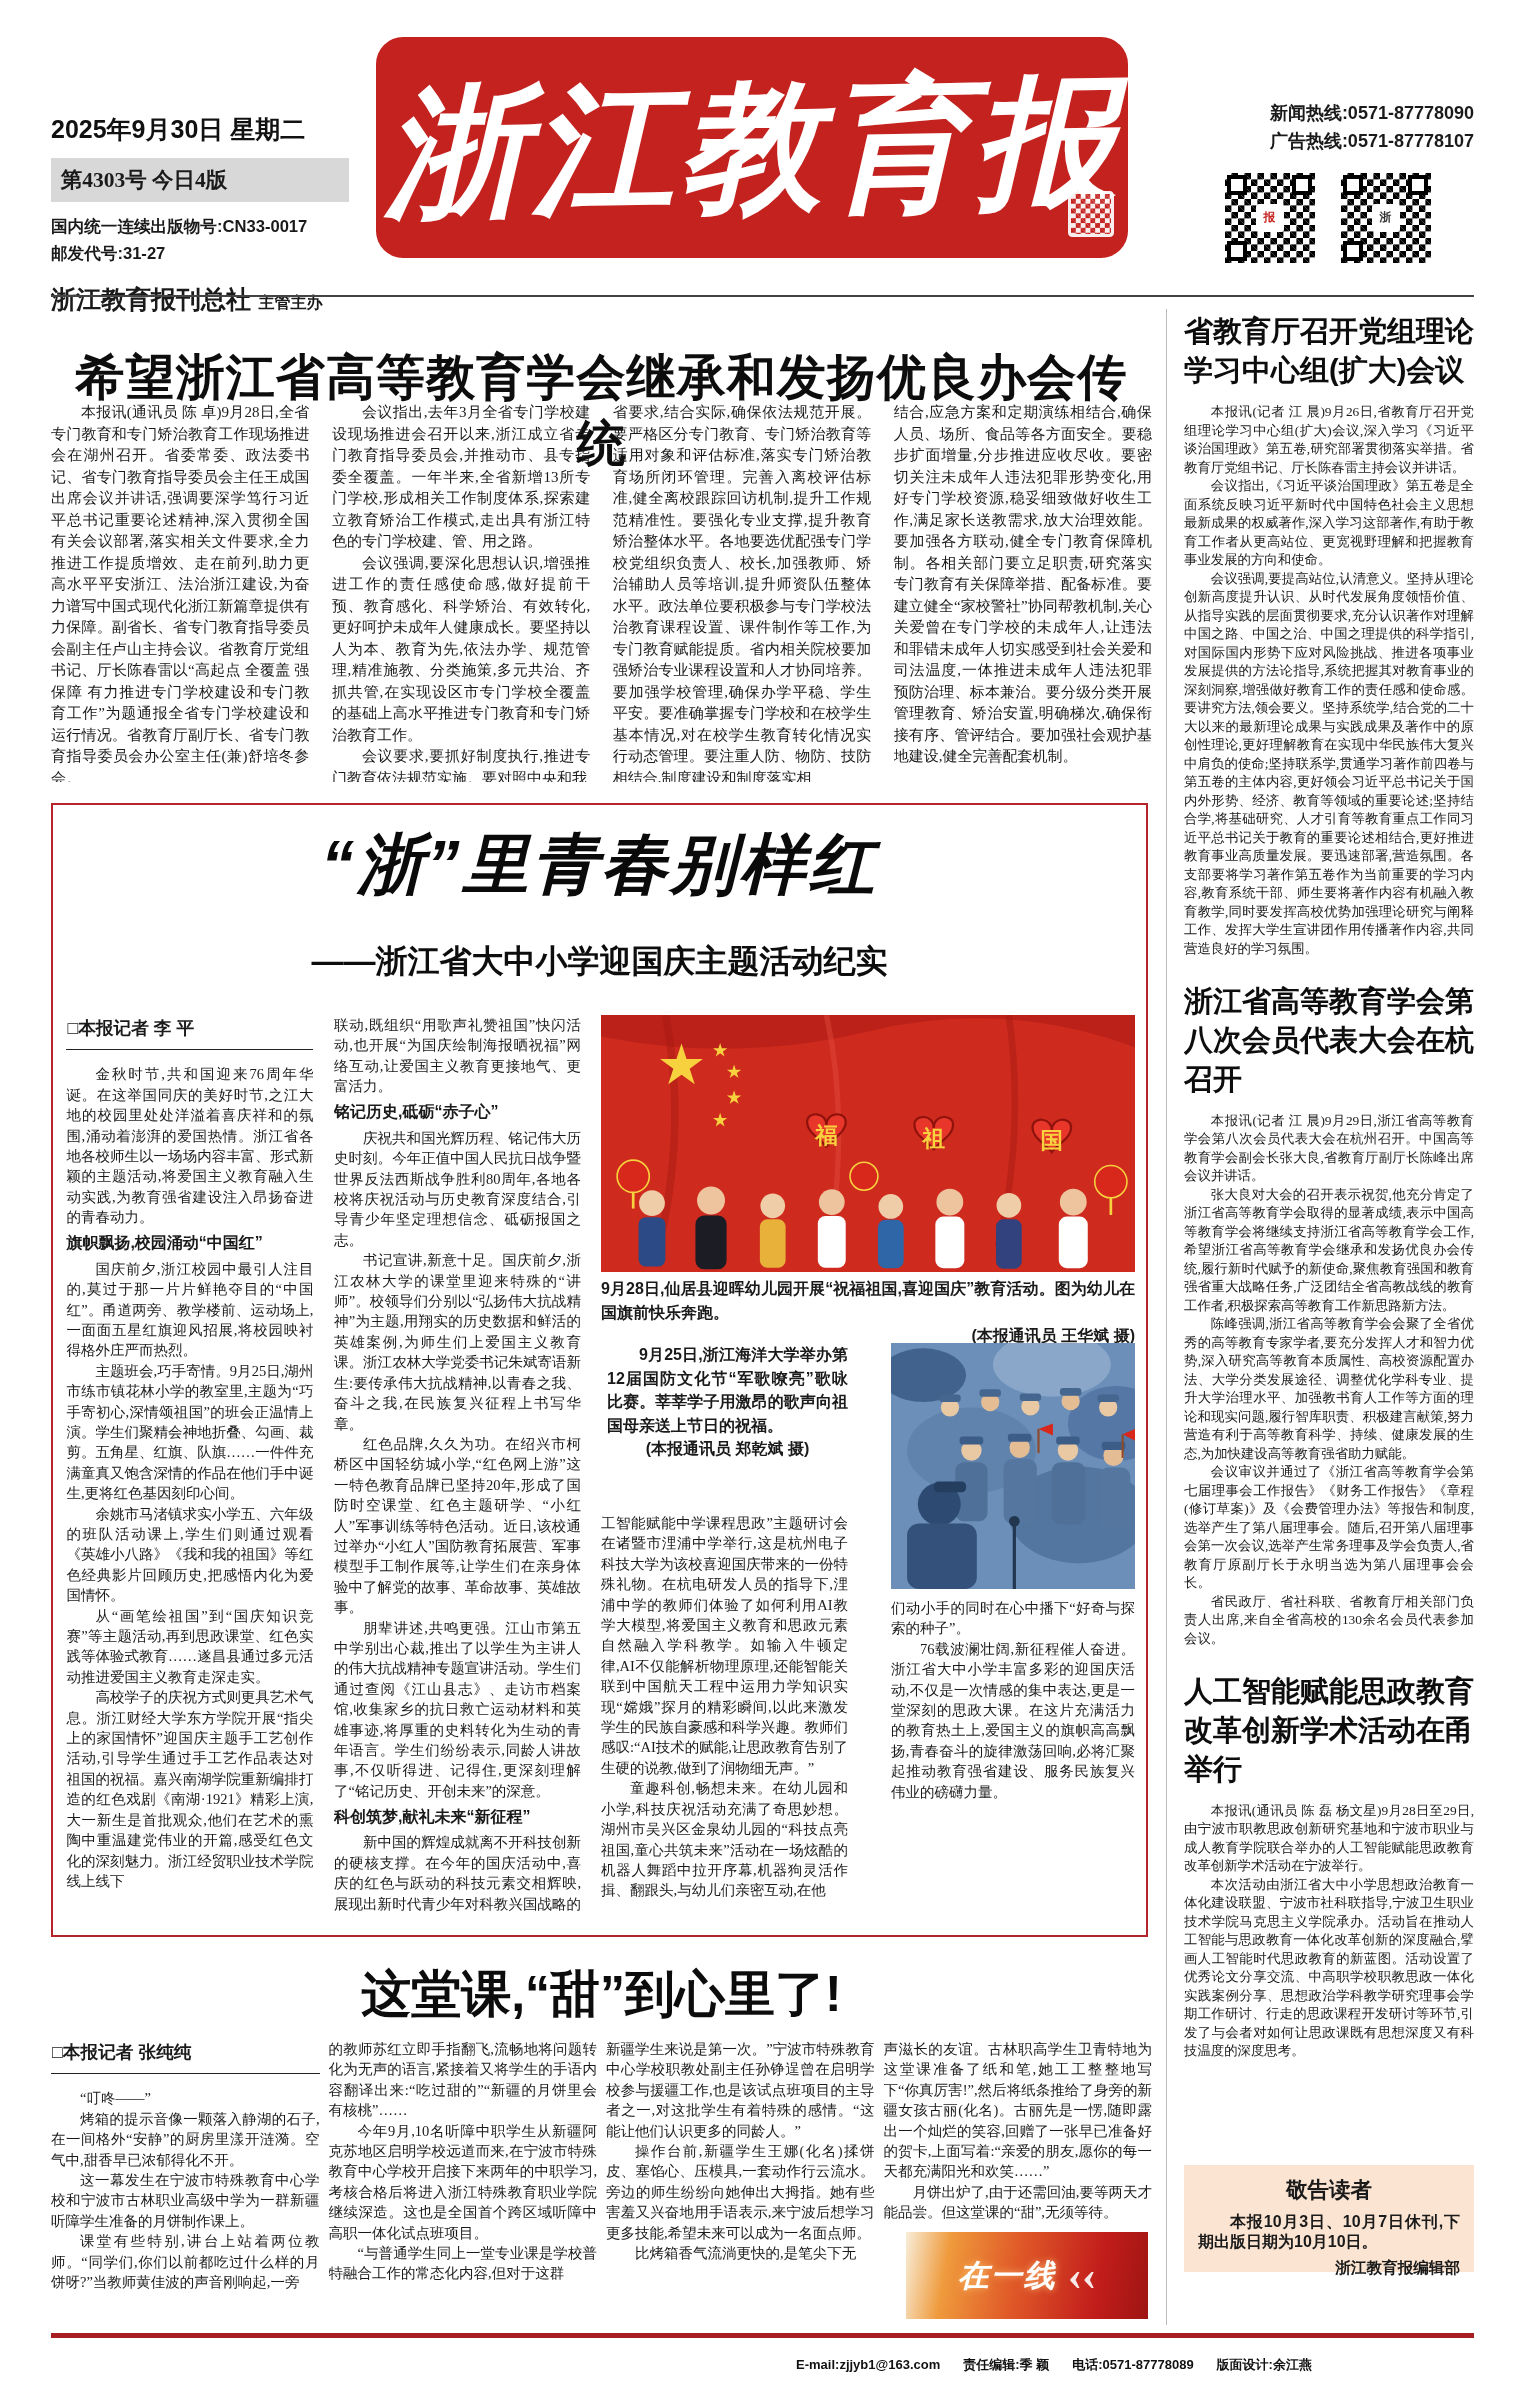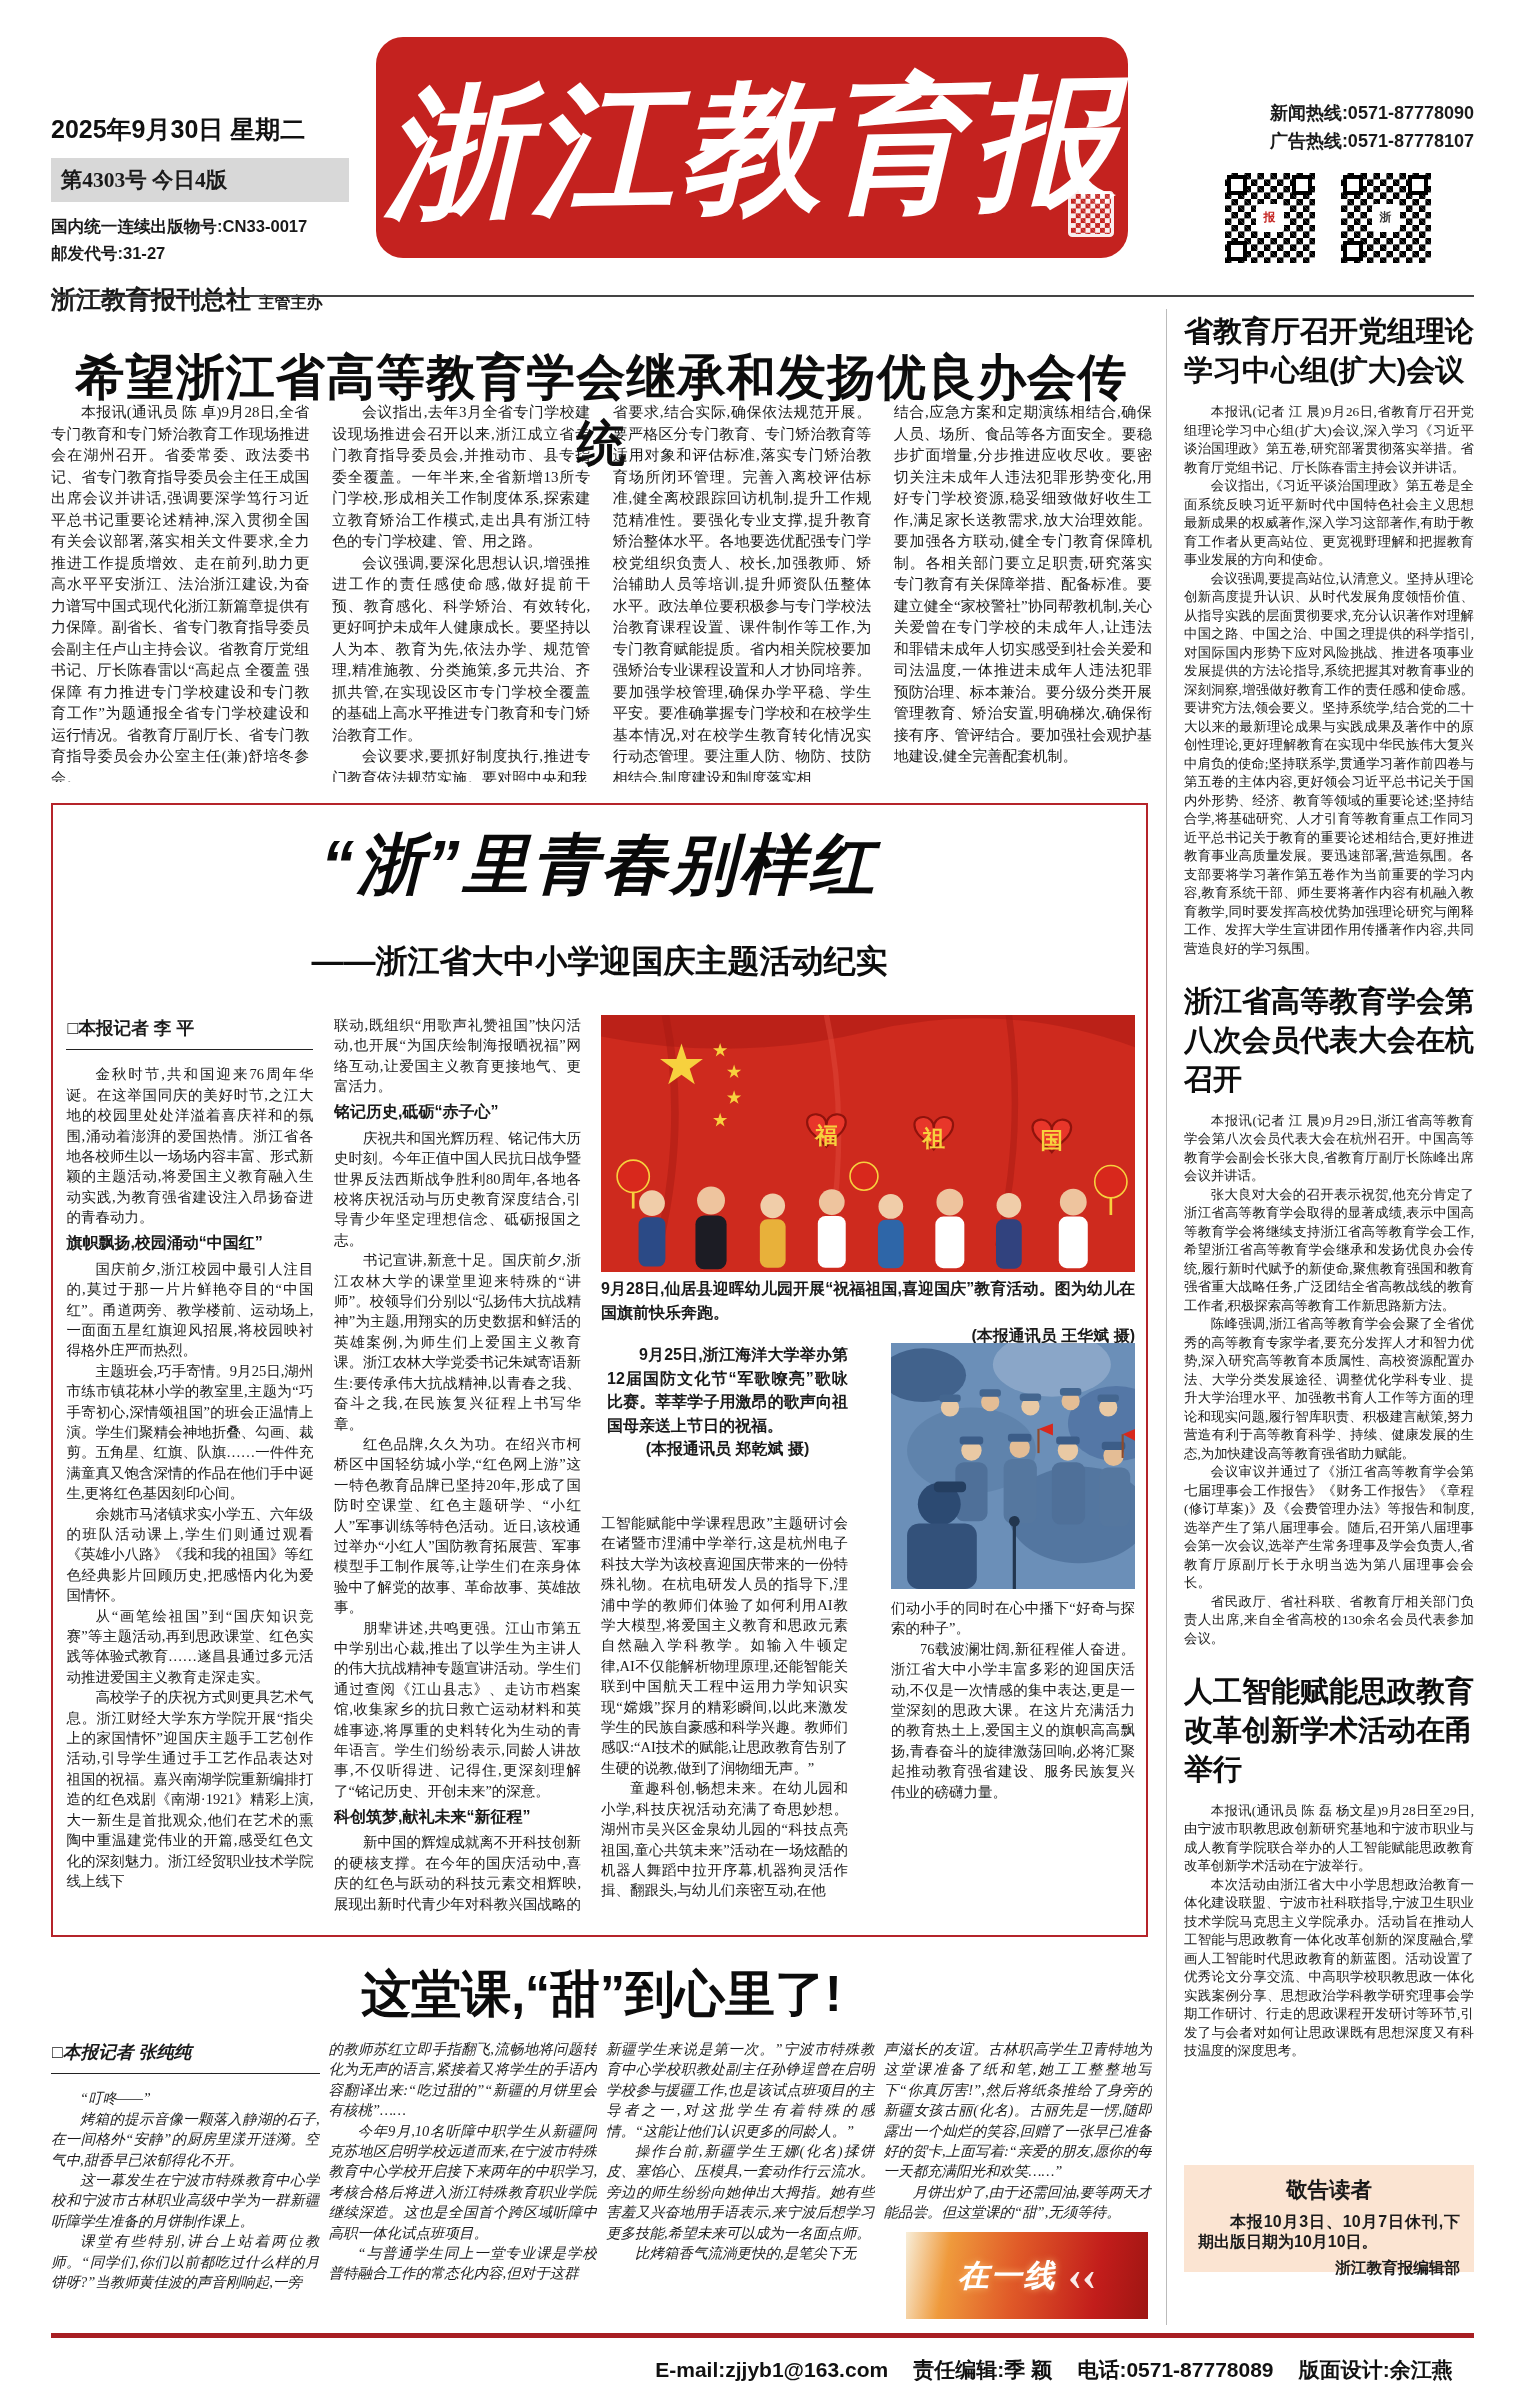--- a/index.html
+++ b/index.html
@@ -83,33 +83,33 @@
   .cap2{position:absolute;left:554px;top:538px;width:241px;height:161px;font-size:16px;line-height:23.6px;font-weight:700;
         font-family:"Liberation Sans","DejaVu Sans",sans-serif;overflow:hidden;}
   .cap2 p{margin:0;text-indent:2em;text-align:justify;}
   .cap2 p.credit{text-indent:0;text-align:center;}
   .cap1 .credit{display:block;text-align:right;}
   .photo2{position:absolute;left:838px;top:538px;width:244px;height:246px;overflow:hidden;}
 
   
   .bottom-title{position:absolute;left:51px;top:1961px;width:1101px;text-align:center;margin:0;
                 font-family:"Liberation Sans","DejaVu Sans",sans-serif;font-weight:900;font-size:50px;color:#0c0c0c;}
-  .bottom-cols{position:absolute;left:51px;top:2039px;width:1101px;height:290px;display:flex;gap:9px;overflow:hidden;font-style:italic;}
+  .bottom-cols{position:absolute;left:51px;top:2039px;width:1101px;height:290px;display:flex;gap:9px;overflow:hidden;}
   .bottom-cols .col{flex:1 1 0;font-size:14.5px;line-height:20.4px;overflow:hidden;}
   .frontline{position:absolute;left:906px;top:2232px;width:242px;height:87px;
              background:linear-gradient(100deg,#f8eed9 0%,#ef9a3c 18%,#e05a28 45%,#c21d1b 78%,#9e1512 100%);
              display:flex;align-items:center;justify-content:center;gap:10.7px;overflow:hidden;}
   .frontline .label{color:#fff;font-family:"Liberation Sans","DejaVu Sans",sans-serif;font-weight:900;
                     font-style:italic;font-size:31px;letter-spacing:2.1px;text-shadow:0 0 7.5px rgba(255,200,120,.8);}
   .frontline .chev{color:#fff;font-size:43px;font-weight:900;line-height:1;opacity:.9;}
 
   
   .foot-rule{position:absolute;left:51px;top:2333px;width:1423px;height:5.4px;background:#a81f23;}
   .foot-line{position:absolute;left:634px;top:2356px;width:840px;text-align:center;
-             font-family:"Liberation Sans","DejaVu Sans",sans-serif;font-weight:700;font-size:21px;color:#111;}
+             font-family:"Liberation Sans","DejaVu Sans",sans-serif;font-weight:700;font-size:13px;color:#111;}
   .foot-line span{margin:0 9.7px;}
 </style>
 </head>
 <body>
 
 <div class="page">
 
   <div class="hdr-left">
     <div class="hdr-date">2025年9月30日 星期二</div>
     <div class="hdr-issue">第4303号  今日4版</div>

